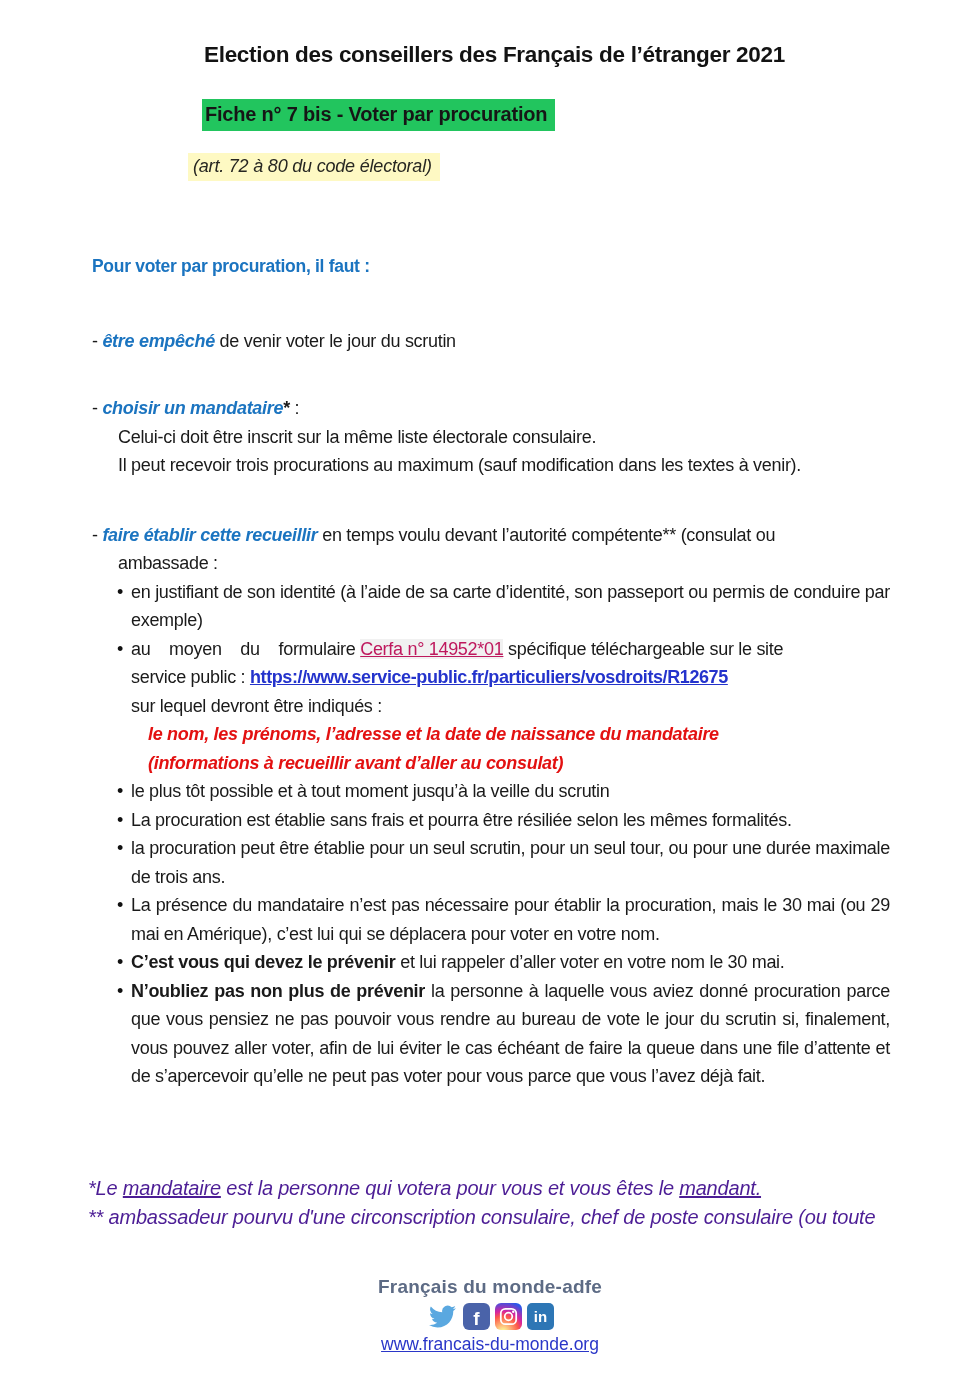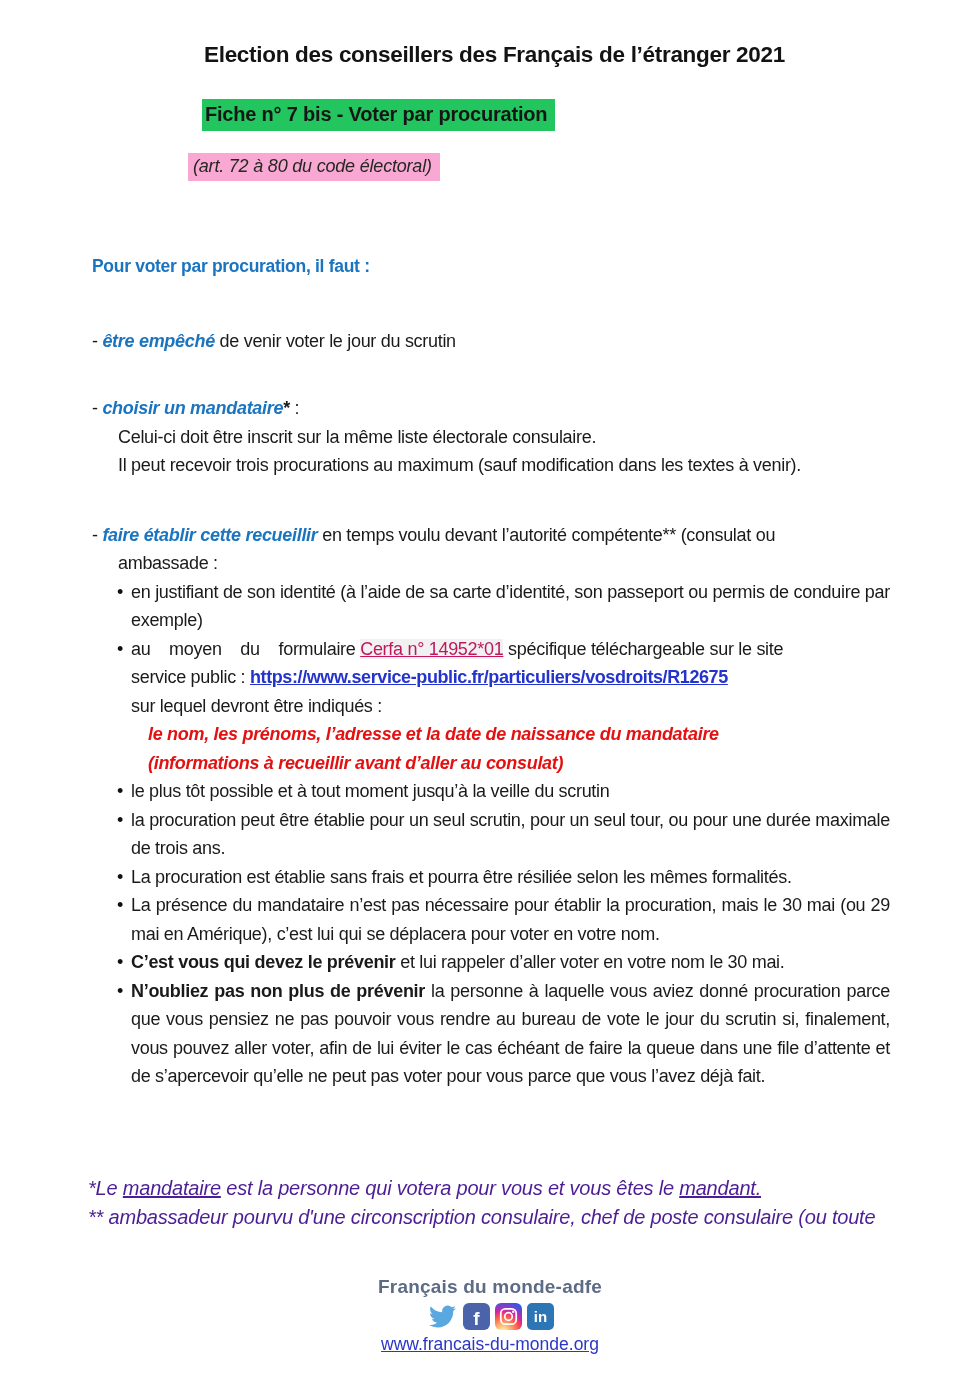--- a/index.html
+++ b/index.html
@@ -17,21 +17,21 @@
   .logo-text { font-size:12.5px; line-height:13px; }
   .doc-title {
     position:absolute; left:204px; top:42px; margin:0;
     font-size:22.5px; font-weight:bold; letter-spacing:-0.3px; color:#131313;
   }
   .fiche-title {
     position:absolute; left:202px; top:99px; background:#22c55e;
     font-size:20px; font-weight:bold; letter-spacing:-0.2px; color:#161616; padding:4px 8px 5px 3px;
   }
   .fiche-note {
-    position:absolute; left:188px; top:153px; background:#f9a8d4;
+    position:absolute; left:188px; top:153px; background:#fef9c3;
     font-size:18px; font-style:italic; color:#272722; padding:3px 8px 4px 5px; letter-spacing:-0.2px;
   }
 
   
   .content {
     position:absolute; left:92px; top:252px; width:798px;
     font-size:18px; line-height:28.5px; letter-spacing:-0.3px; text-align:justify;
   }
   .blue-head { color:#1b74c0; font-weight:bold; font-size:17.5px; margin:0 0 46px 0; text-align:left; }
   .bl { color:#1b74c0; font-weight:bold; font-style:italic; }
@@ -98,22 +98,22 @@
 
         <li>
           <span class="nowrap"><span class="ws">au moyen du formulaire</span> <a class="link cerfa">Cerfa n° 14952*01</a><span> spécifique téléchargeable sur le site</span></span><br>
           <span>service public : </span><a class="link url">https://www.service-public.fr/particuliers/vosdroits/R12675</a><br>
           <span>sur lequel devront être indiqués :</span>
           <div class="red-line">le nom, les prénoms, l’adresse et la date de naissance du mandataire</div>
           <div class="red-line">(informations à recueillir avant d’aller au consulat)</div>
         </li>
 
         <li>le plus tôt possible et à tout moment jusqu’à la veille du scrutin</li>
+        <li>La procuration est établie sans frais et pourra être résiliée selon les mêmes formalités.</li>
         <li>la procuration peut être établie pour un seul scrutin, pour un seul tour, ou pour une durée maximale de trois ans.</li>
-        <li>La procuration est établie sans frais et pourra être résiliée selon les mêmes formalités.</li>
         <li>La présence du mandataire n’est pas nécessaire pour établir la procuration, mais le 30 mai (ou 29 mai en Amérique), c’est lui qui se déplacera pour voter en votre nom.</li>
         <li><b>C’est vous qui devez le prévenir</b><span> et lui rappeler d’aller voter en votre nom le 30 mai.</span></li>
         <li><b>N’oubliez pas non plus de prévenir</b><span> la personne à laquelle vous aviez donné procuration parce que vous pensiez ne pas pouvoir vous rendre au bureau de vote le jour du scrutin si, finalement, vous pouvez aller voter, afin de lui éviter le cas échéant de faire la queue dans une file d’attente et de s’apercevoir qu’elle ne peut pas voter pour vous parce que vous l’avez déjà fait.</span></li>
       </ul>
     </div>
   </div>
 
   <div class="footnotes">
     <p><span>*Le </span><u>mandataire</u><span> est la personne qui votera pour vous et vous êtes le </span><u>mandant.</u></p>
     <p>** ambassadeur pourvu d'une circonscription consulaire, chef de poste consulaire (ou toute</p>

